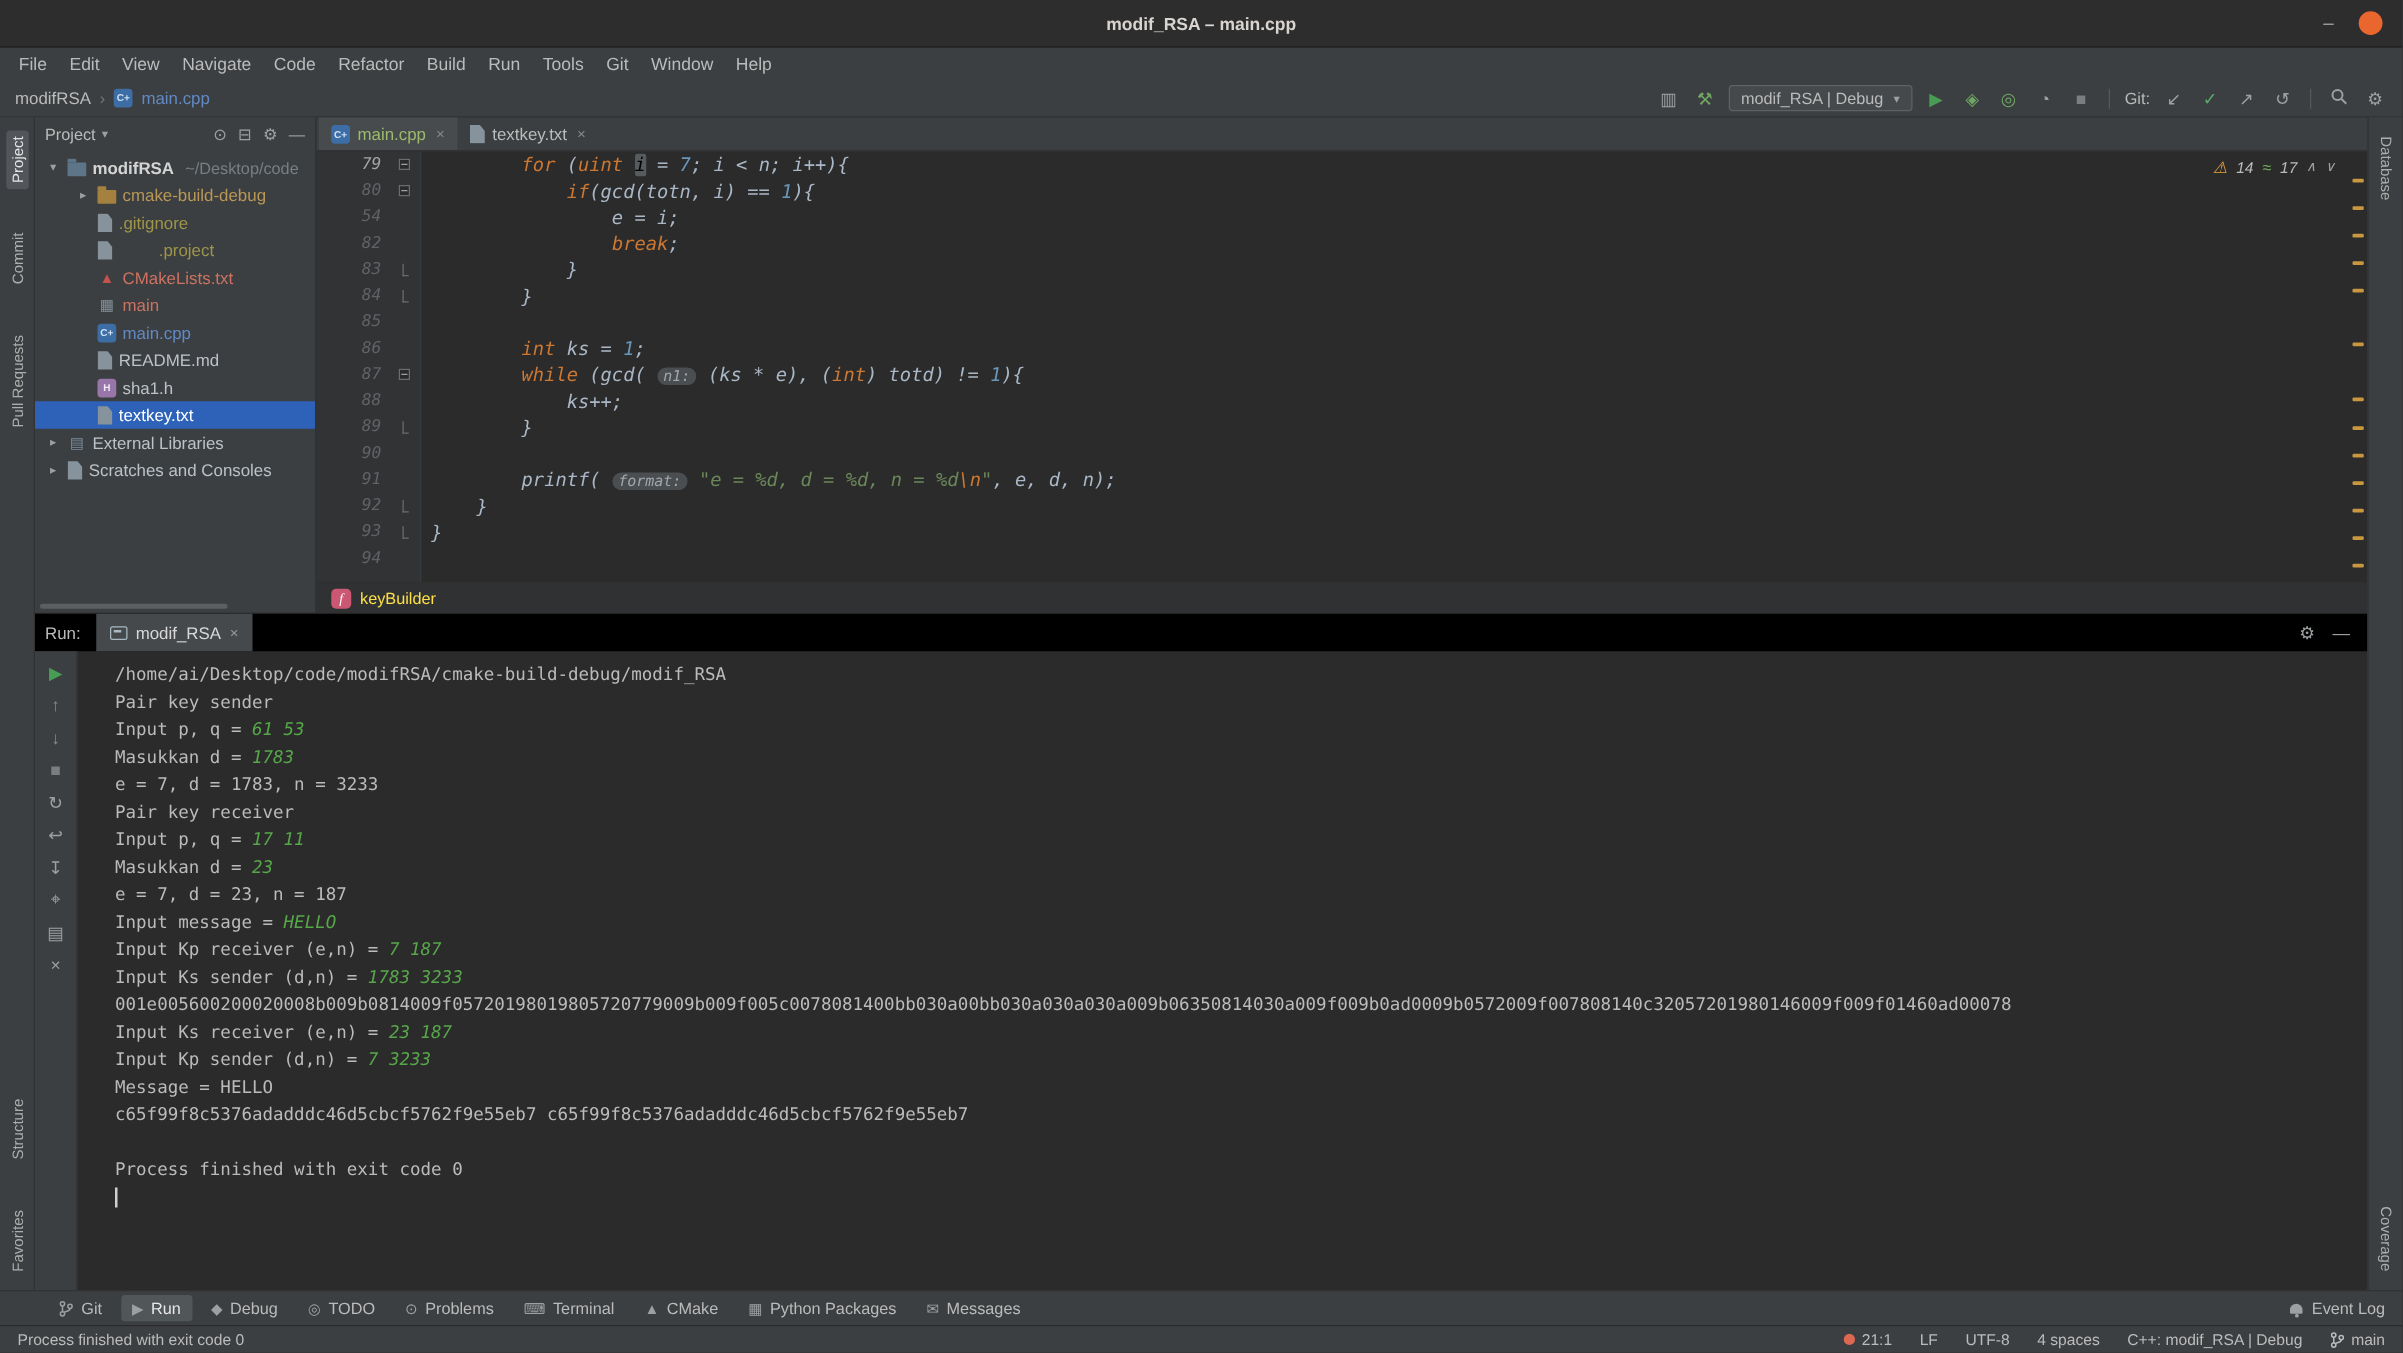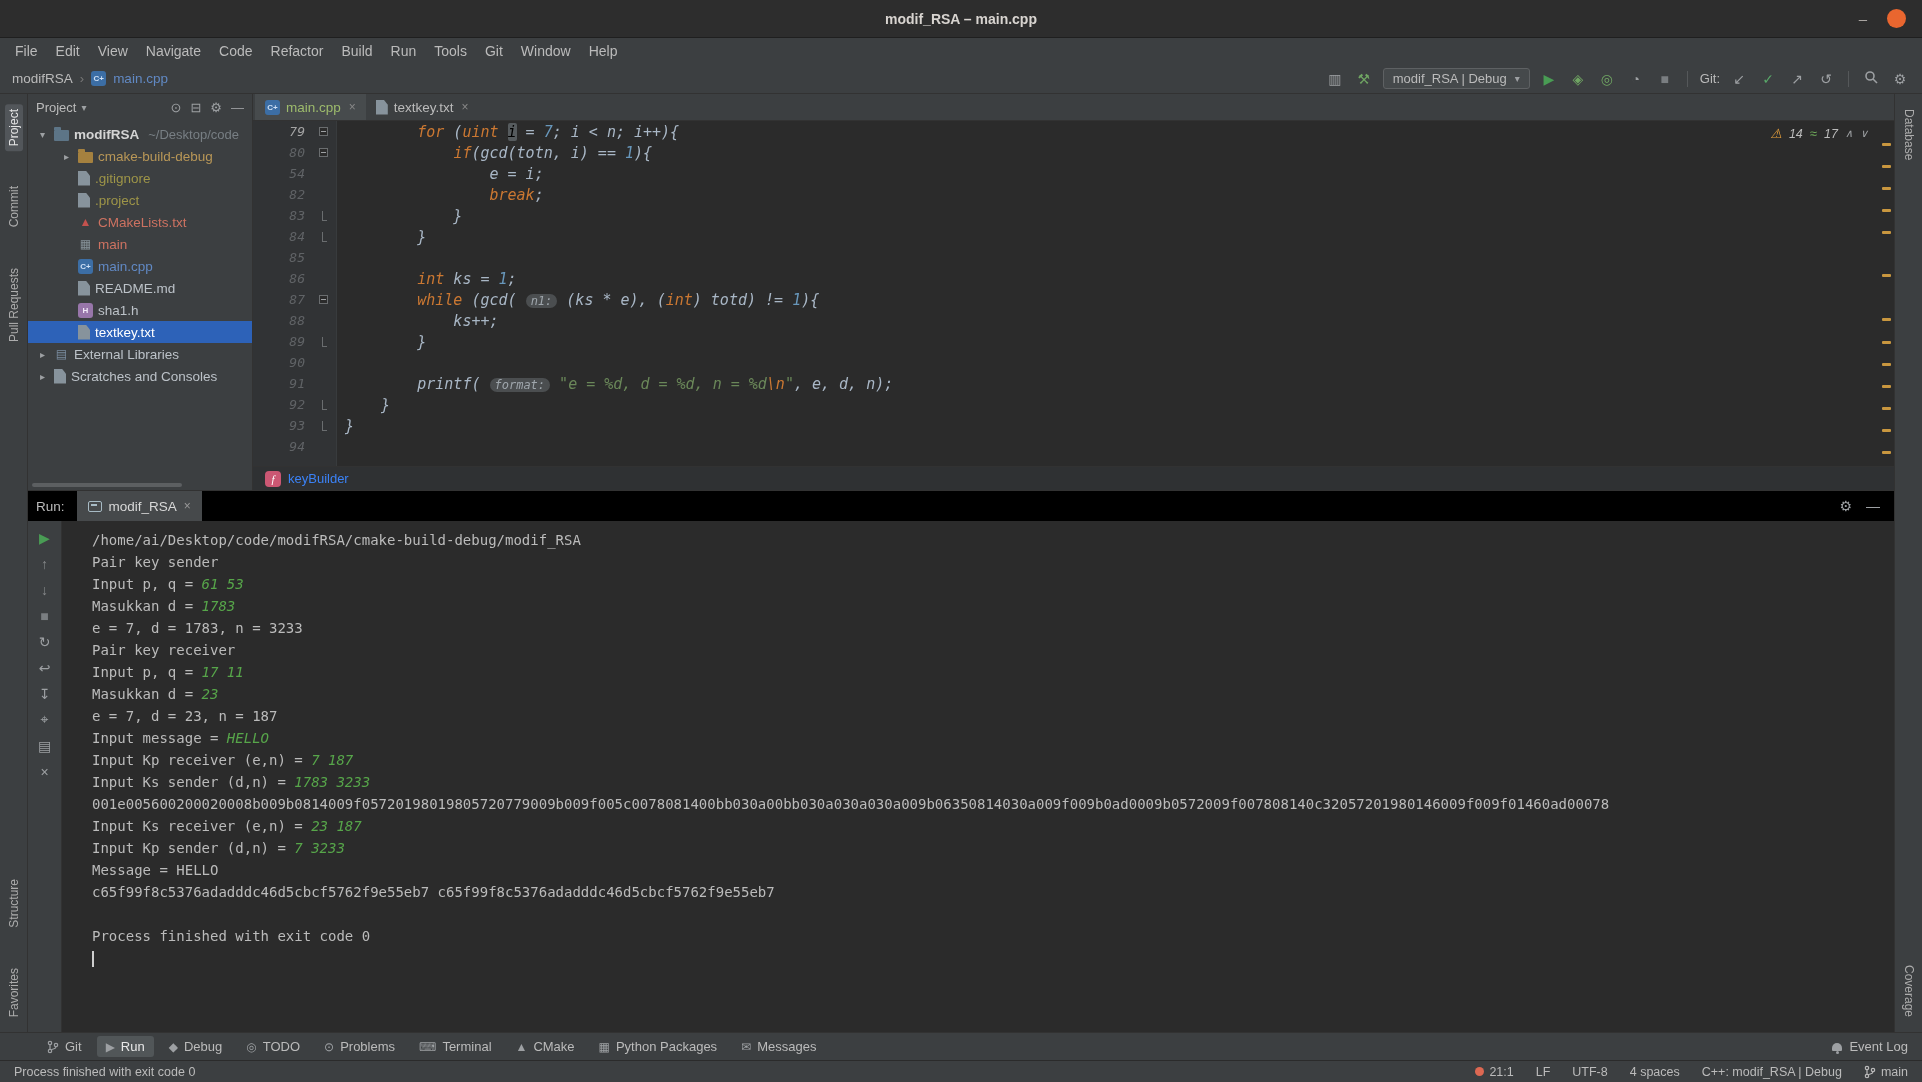--- a/index.html
+++ b/index.html
@@ -106,21 +106,21 @@
   .inspections { position:absolute; top:5px; right:26px; display:flex; align-items:center; gap:7px;
                  font-size:12.5px; color:#bbbbbb; z-index:3; font-family:"Liberation Sans",sans-serif;}
   .insp-warn { color:#eda33c; font-size:13px; } .insp-typo { color:#72b05c; font-size:13px; }
   .insp-nav { color:#9da0a3; font-size:11px; }
   .error-stripe { position:absolute; right:3px; top:0; bottom:0; width:9px; z-index:2; }
   .stripe-mark { position:absolute; width:9px; height:3px; background:#c9973f; border-radius:1px; }
   .fn-row { height:24px; flex:0 0 24px; background:#2f3133; border-top:1px solid #323232;
             display:flex; align-items:center; gap:7px; padding-left:12px; }
   .fn-ico { width:16px; height:16px; border-radius:4px; background:#cb5773; color:#fff; font-size:11px;
             font-style:italic; display:flex; align-items:center; justify-content:center; font-family:"Liberation Serif",serif;}
-  .fn-label { color:#3b82f6; font-size:13px; }
+  .fn-label { color:#fde047; font-size:13px; }
 
   
   .run-panel { flex:1; display:flex; flex-direction:column; border-top:1px solid #323232; background:#2b2b2b; min-height:0;}
   .run-header { height:30px; flex:0 0 30px; background:#000000; display:flex; align-items:stretch; padding-left:8px; }
   .run-label { color:#bbbbbb; font-size:13.5px; align-self:center; margin-right:12px; }
   .run-tab { display:flex; align-items:center; gap:7px; background:#46494b; padding:0 11px; color:#d8d8d8; font-size:13.5px; }
   .console-ico { width:14px; height:11px; border:1px solid #a7bac4; border-radius:2px; position:relative; }
   .console-ico::before { content:""; position:absolute; left:2px; top:2px; width:6px; height:2px; background:#a7bac4; }
   .run-tab-close { color:#999; font-size:12px; }
   .run-header-icons { margin-left:auto; display:flex; align-items:center; gap:14px; padding-right:14px;
@@ -256,21 +256,21 @@
                 <span class="tree-label" style="color: rgb(185, 151, 87);">cmake-build-debug</span>
               </div>
               <div class="tree-row" style="padding-left: 32px;">
                 <span class="tree-chevron"></span>
                 <span class="fico-doc"></span>
                 <span class="tree-label" style="color: rgb(158, 149, 72);">.gitignore</span>
               </div>
               <div class="tree-row" style="padding-left: 32px;">
                 <span class="tree-chevron"></span>
                 <span class="fico-doc"></span>
-                <span class="tree-label" style="color: rgb(158, 149, 72);">.project</span>
+                <span class="tree-label" style="color: rgb(158, 149, 72); margin-left: 32px;">.project</span>
               </div>
               <div class="tree-row" style="padding-left: 32px;">
                 <span class="tree-chevron"></span>
                 <span class="glyph-ico" style="color: rgb(196, 82, 78);">▲</span>
                 <span class="tree-label" style="color: rgb(205, 114, 97);">CMakeLists.txt</span>
               </div>
               <div class="tree-row" style="padding-left: 32px;">
                 <span class="tree-chevron"></span>
                 <span class="glyph-ico" style="color: rgb(135, 147, 154);">▦</span>
                 <span class="tree-label" style="color: rgb(205, 114, 97);">main</span>

